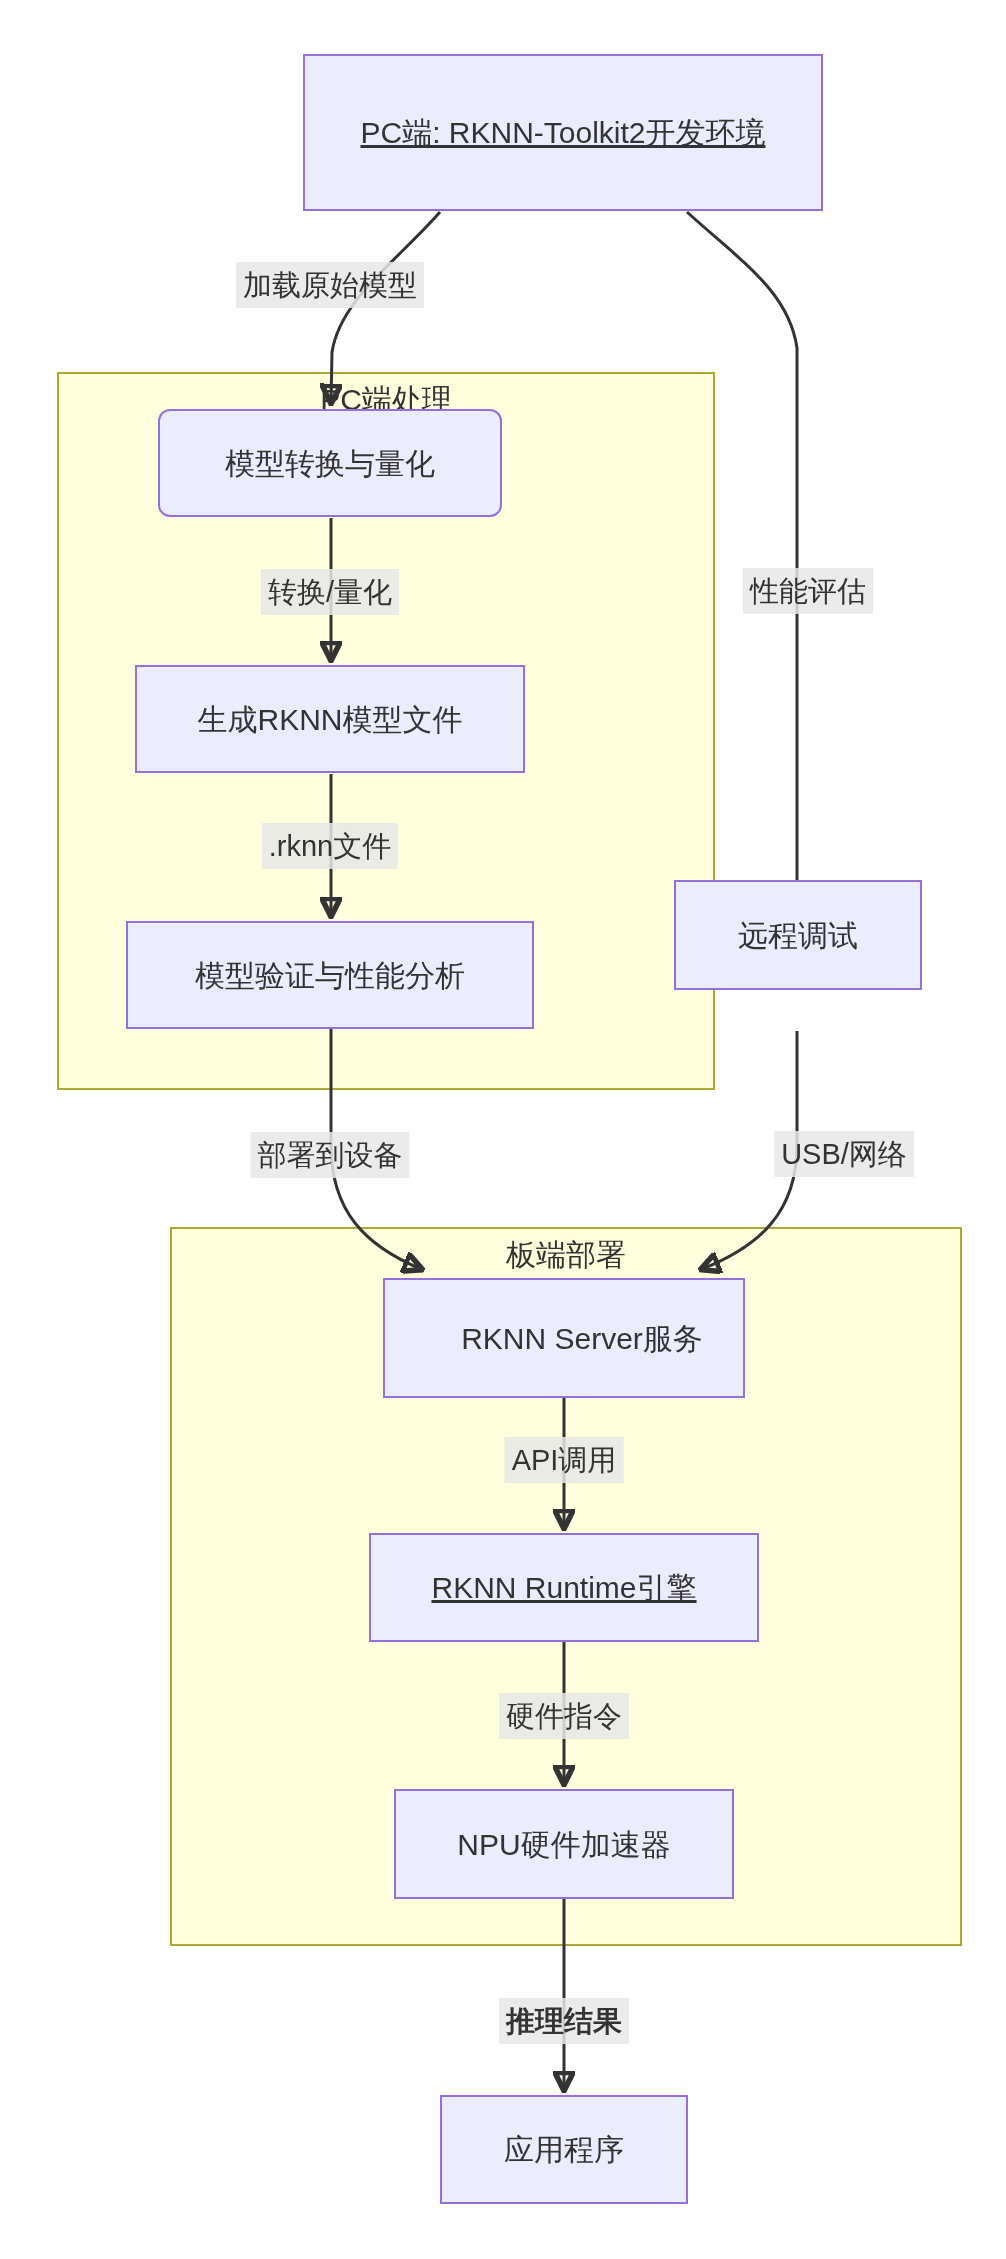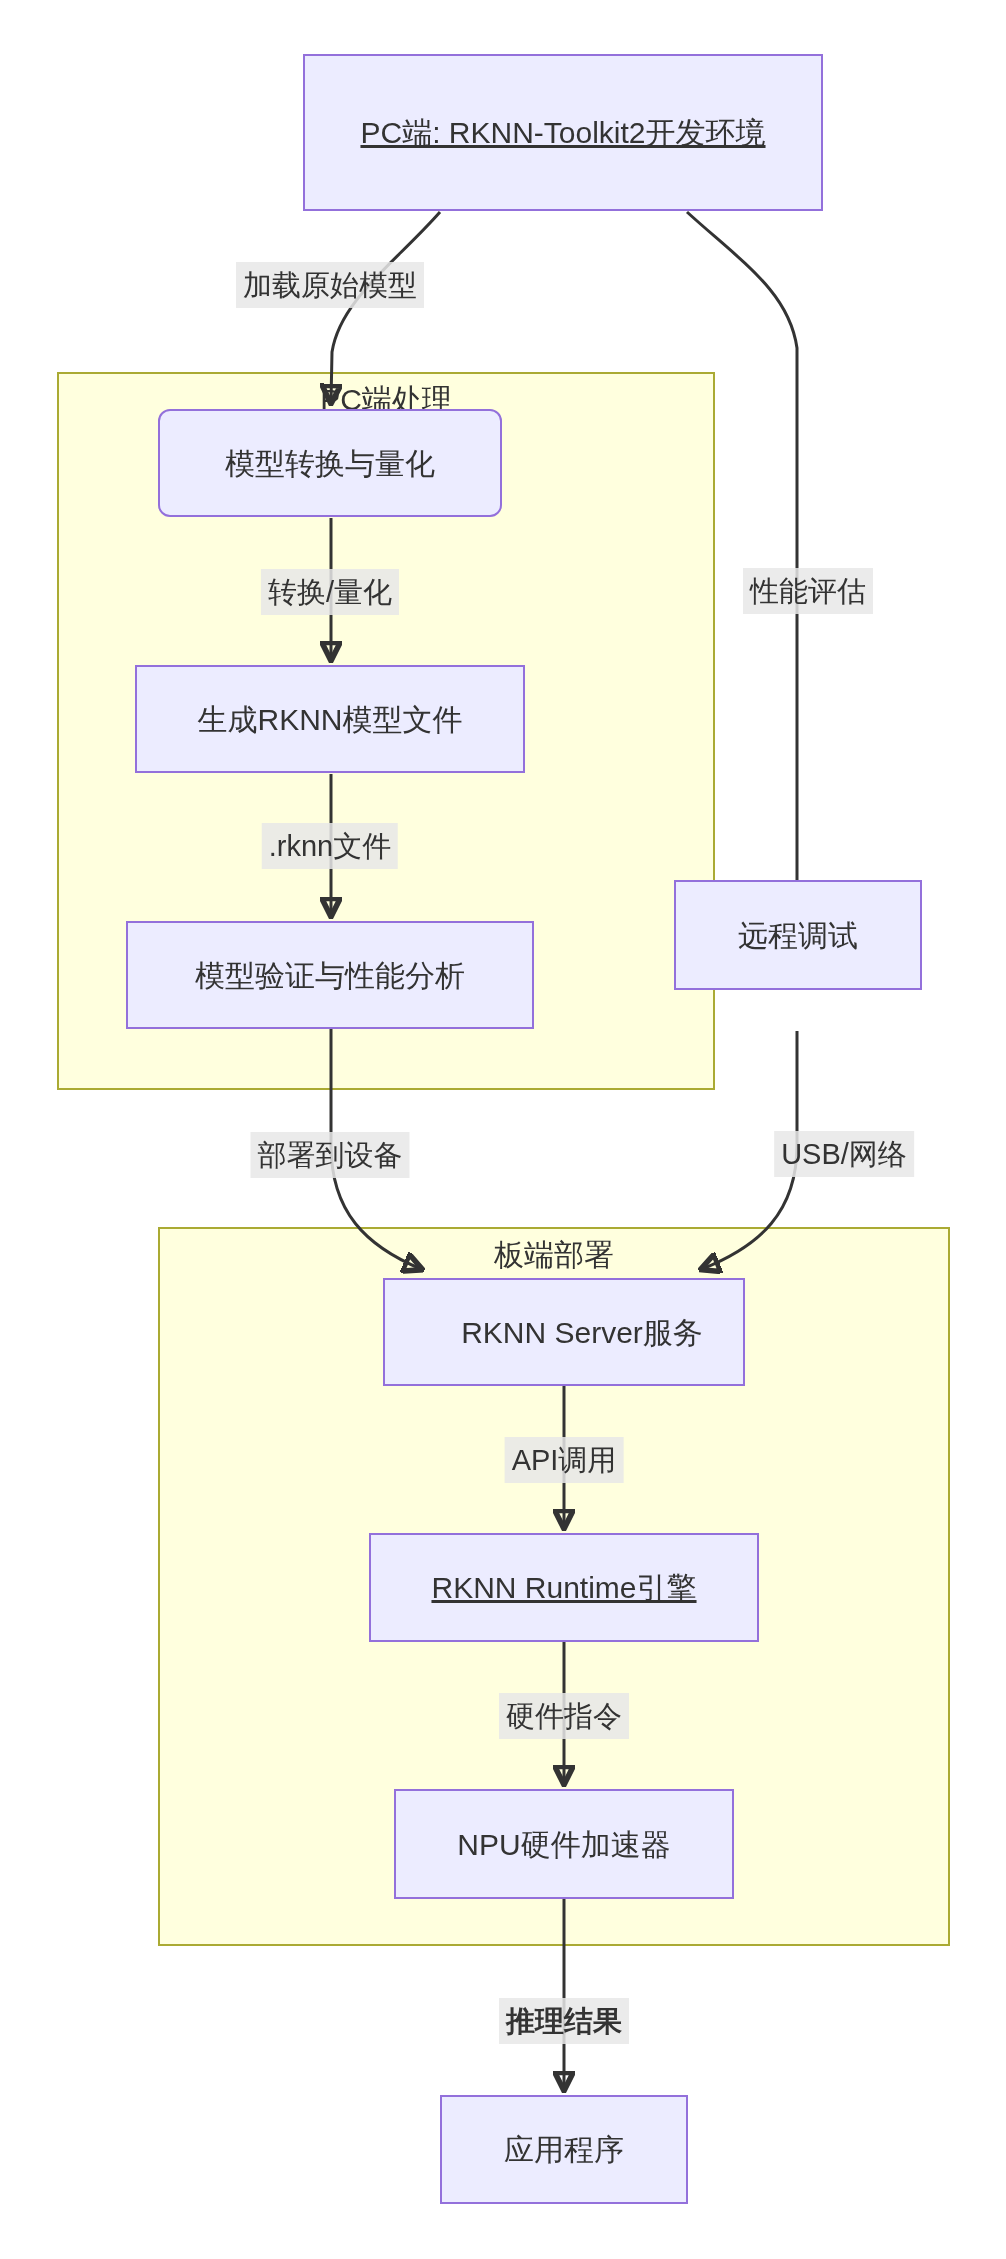--- a/index.html
+++ b/index.html
@@ -79,21 +79,21 @@
 </style>
 </head>
 <body>
 
 <div class="canvas">
 
   <div class="cluster" style="left:57px; top:360px; width:658px; height:718px;margin-top:12px;">
     <div class="cluster-title">PC端处理</div>
   </div>
 
-  <div class="cluster" style="left:158px; top:1227px; width:792px; height:719px;">
+  <div class="cluster" style="left:170px; top:1227px; width:792px; height:719px;">
     <div class="cluster-title">板端部署</div>
   </div>
 
   <svg class="edge-layer" viewBox="0 0 1006 2259" xmlns="http://www.w3.org/2000/svg">
     <defs>
       <marker id="arrow" viewBox="0 0 12 12" refX="10" refY="6" markerWidth="22" markerHeight="22" markerUnits="userSpaceOnUse" orient="auto">
         <path d="M1,1 L11,6 L1,11 Z" fill="var(--edge)" stroke="none"></path>
       </marker>
     </defs>
     <path d="M 440,212 C 396,262 340,300 332,352 L 331,402" marker-end="url(#arrow)"></path>
@@ -120,21 +120,21 @@
   </div>
 
   <div class="node" style="left:126px; top:921px; width:408px; height:108px;">
     <span class="node-label">模型验证与性能分析</span>
   </div>
 
   <div class="node" style="left:674px; top:880px; width:248px; height:110px;">
     <span class="node-label">远程调试</span>
   </div>
 
-  <div class="node" style="left:383px; top:1278px; width:362px; height:108px;padding-left:36px;">
+  <div class="node" style="left:383px; top:1278px; width:362px; height:120px;padding-left:36px;">
     <span class="node-label">RKNN Server服务</span>
   </div>
 
   <div class="node" style="left:369px; top:1533px; width:390px; height:109px;text-decoration:underline;">
     <span class="node-label">RKNN Runtime引擎</span>
   </div>
 
   <div class="node" style="left:394px; top:1789px; width:340px; height:110px;justify-content:center;">
     <span class="node-label">NPU硬件加速器</span>
   </div>

